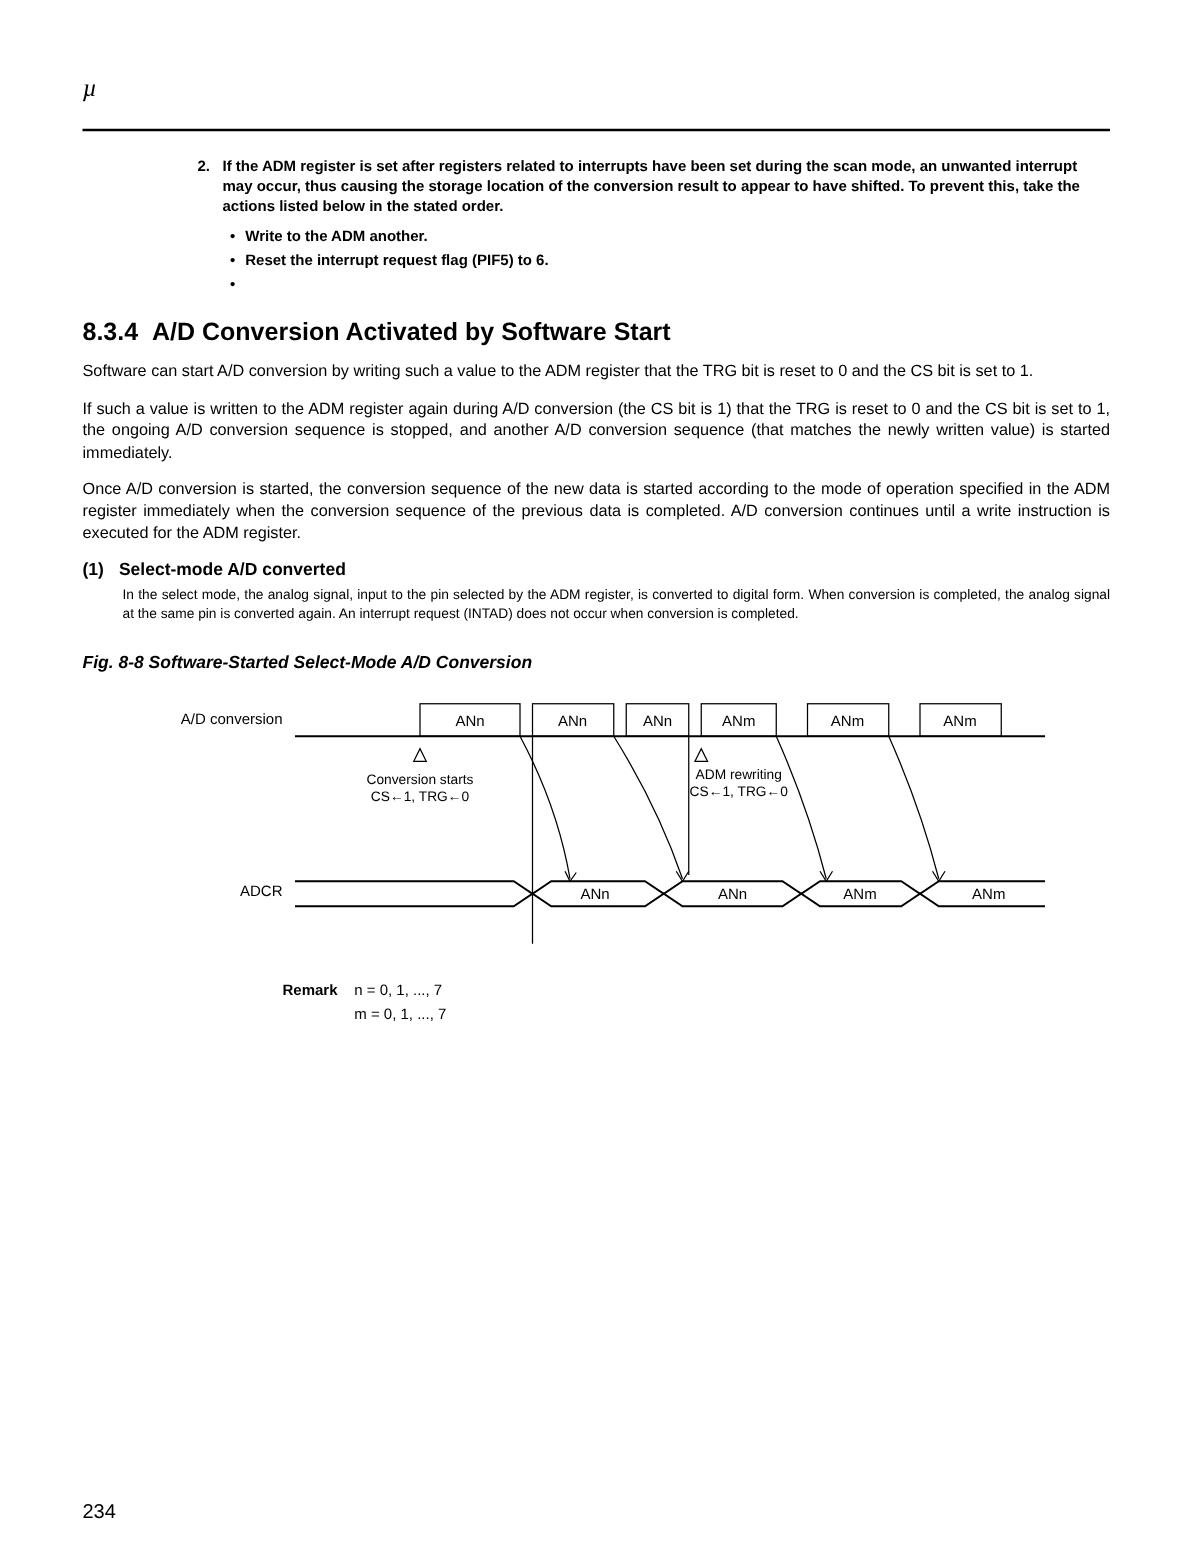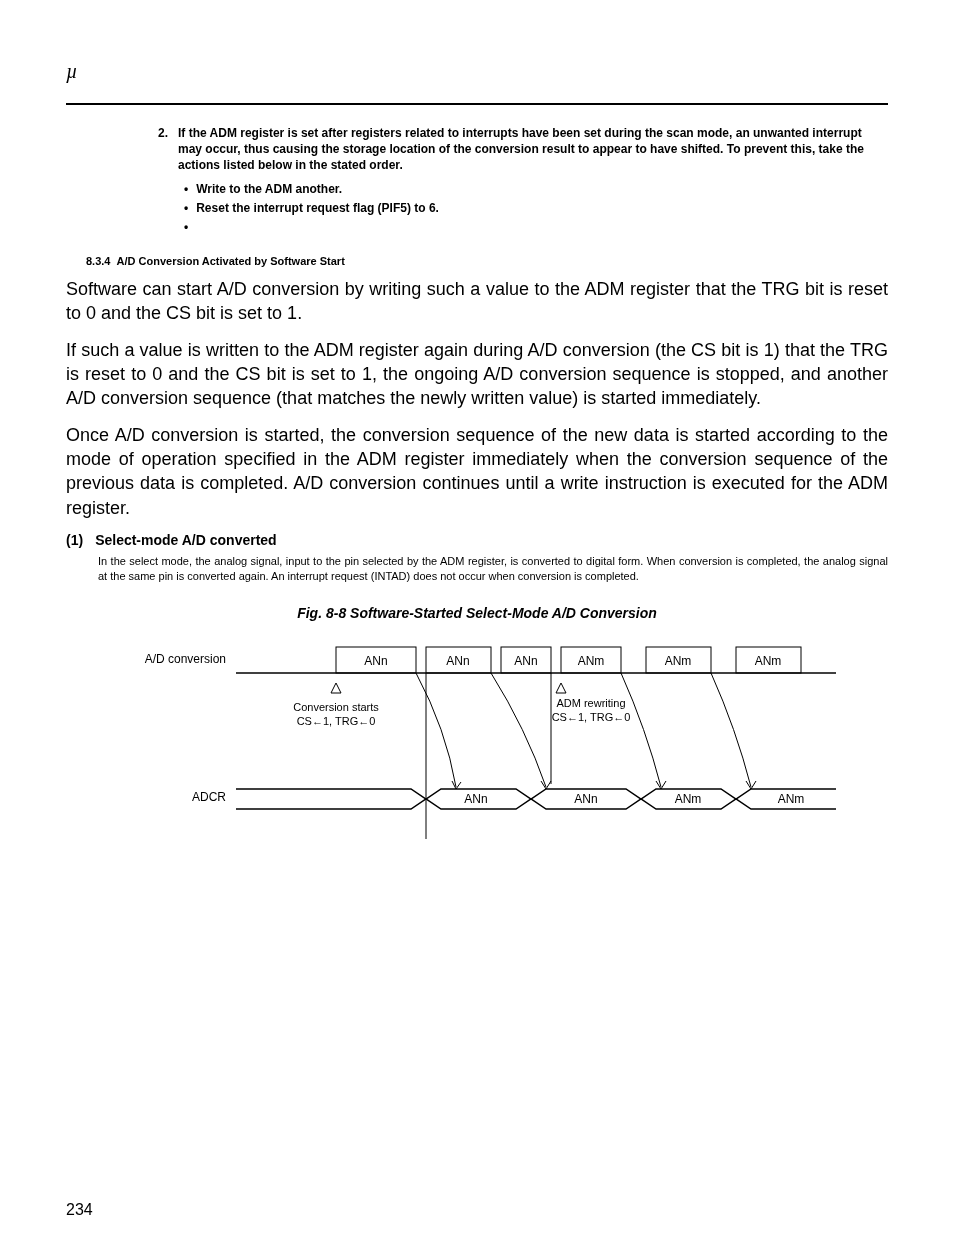--- a/index.html
+++ b/index.html
@@ -41,28 +41,27 @@
   .note-item .num { flex: 0 0 18px; text-align: right; }
   .sub-bullets {
     margin-left: 118px;
     font-size: 12px;
     font-weight: 700;
     line-height: 1.6;
   }
   .sub-bullets .b { display:flex; gap:8px; }
   .sub-bullets .dot { flex:0 0 auto; }
   .h-sec {
-    font-size: 11px;
+    font-size: 20px;
     font-weight: 700;
     margin-top: 18px;
     margin-bottom: 10px;
-    margin-left: 20px;
   }
   .body-p {
-    font-size: 18px;
+    font-size: 13px;
     line-height: 1.35;
     margin-bottom: 12px;
     text-align: justify;
   }
   .sub-h {
     font-size: 14px;
     font-weight: 700;
     margin-top: 8px;
     margin-bottom: 6px;
     display:flex;
@@ -71,21 +70,21 @@
   .indent-p {
     font-size: 11px;
     line-height: 1.35;
     margin-left: 32px;
     text-align: justify;
   }
   .fig-title {
     font-size: 14px;
     font-weight: 700;
     font-style: italic;
-    text-align: center;
+    text-align: left;
     margin-top: 22px;
     margin-bottom: 18px;
   }
   .diagram-wrap {
     margin-left: 50px;
     position: relative;
     width: 730px;
     height: 220px;
   }
   .remark {
@@ -212,15 +211,21 @@
                  L 605 170 L 620 160 L 635 170
                  L 720 170"></path>
       </g>
       <text x="360" y="164" text-anchor="middle" font-size="12">ANn</text>
       <text x="470" y="164" text-anchor="middle" font-size="12">ANn</text>
       <text x="572" y="164" text-anchor="middle" font-size="12">ANm</text>
       <text x="675" y="164" text-anchor="middle" font-size="12">ANm</text>
     </svg>
   </div>
 
+  <div class="remark">
+    <span class="lbl">Remark</span>
+    <span>n = 0, 1, ..., 7</span><br>
+    <span style="visibility:hidden" class="lbl">Remark</span>
+    <span>m = 0, 1, ..., 7</span>
+  </div>
 
   <div class="page-num">234</div>
 </div>
 
 </body></html>

